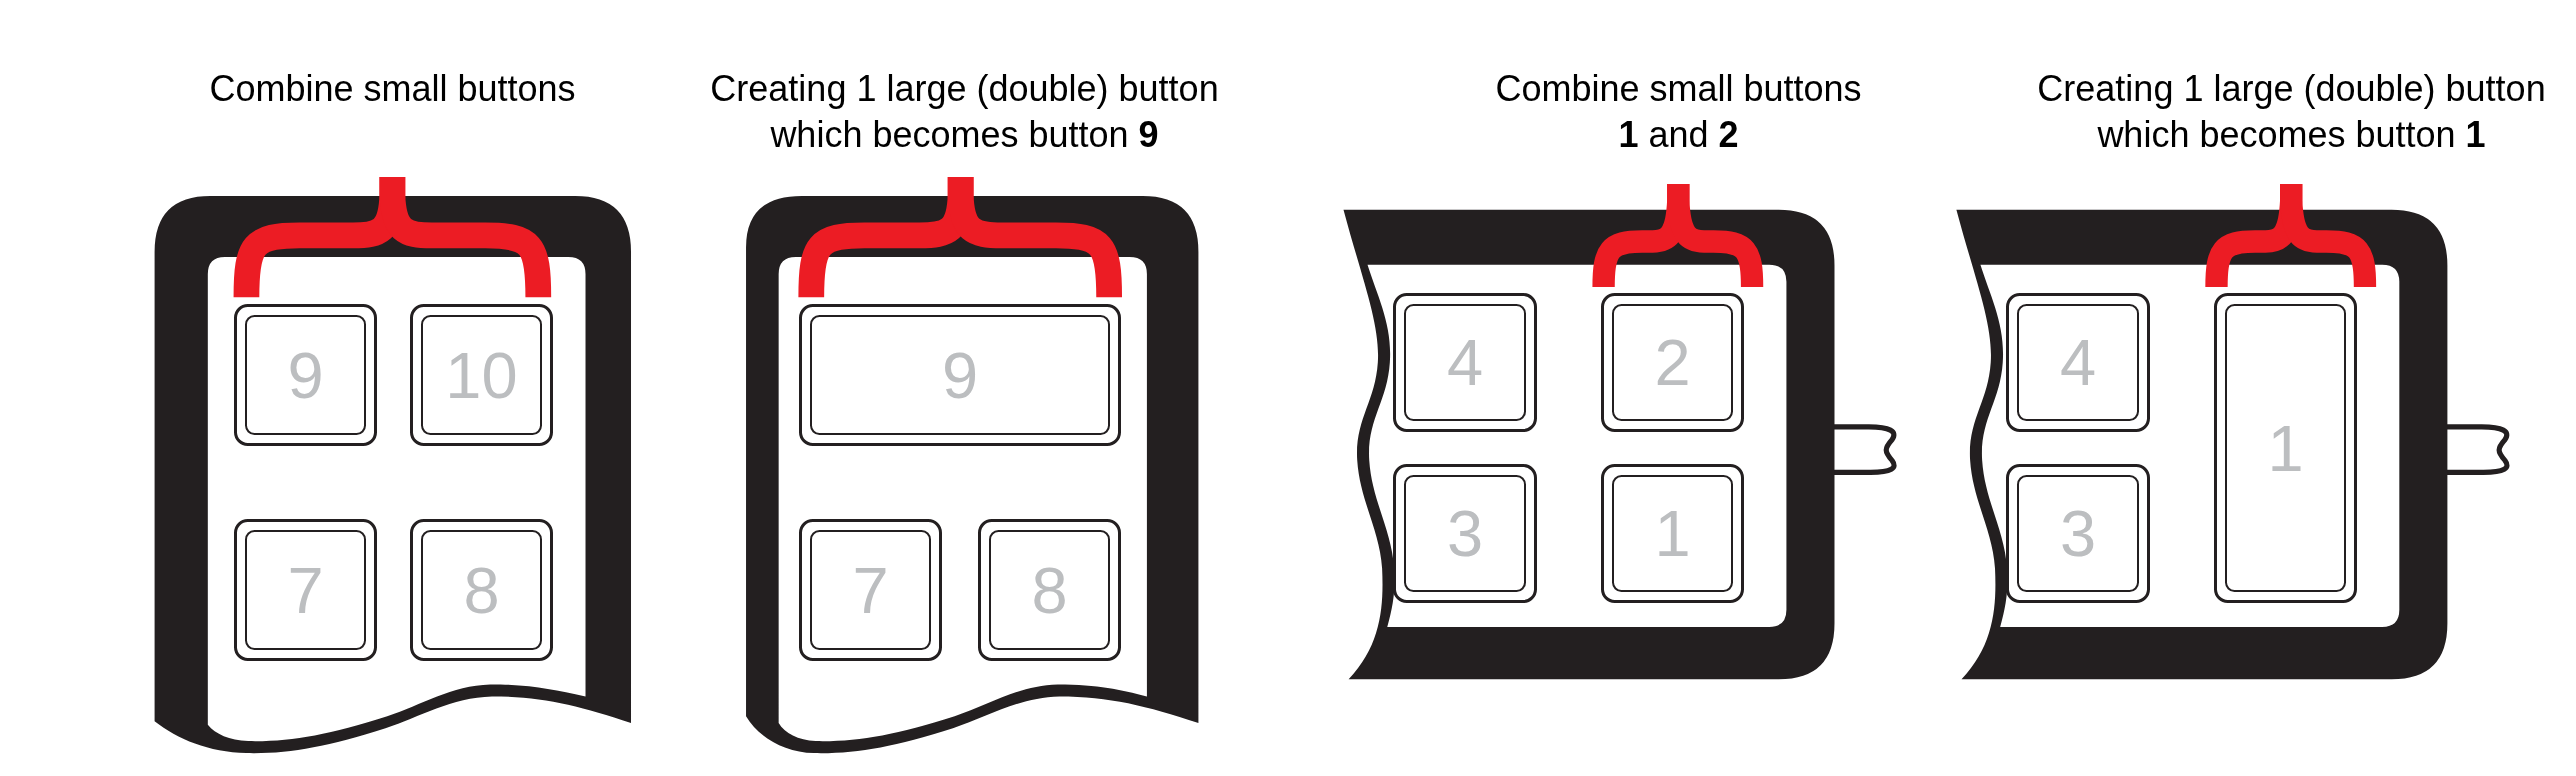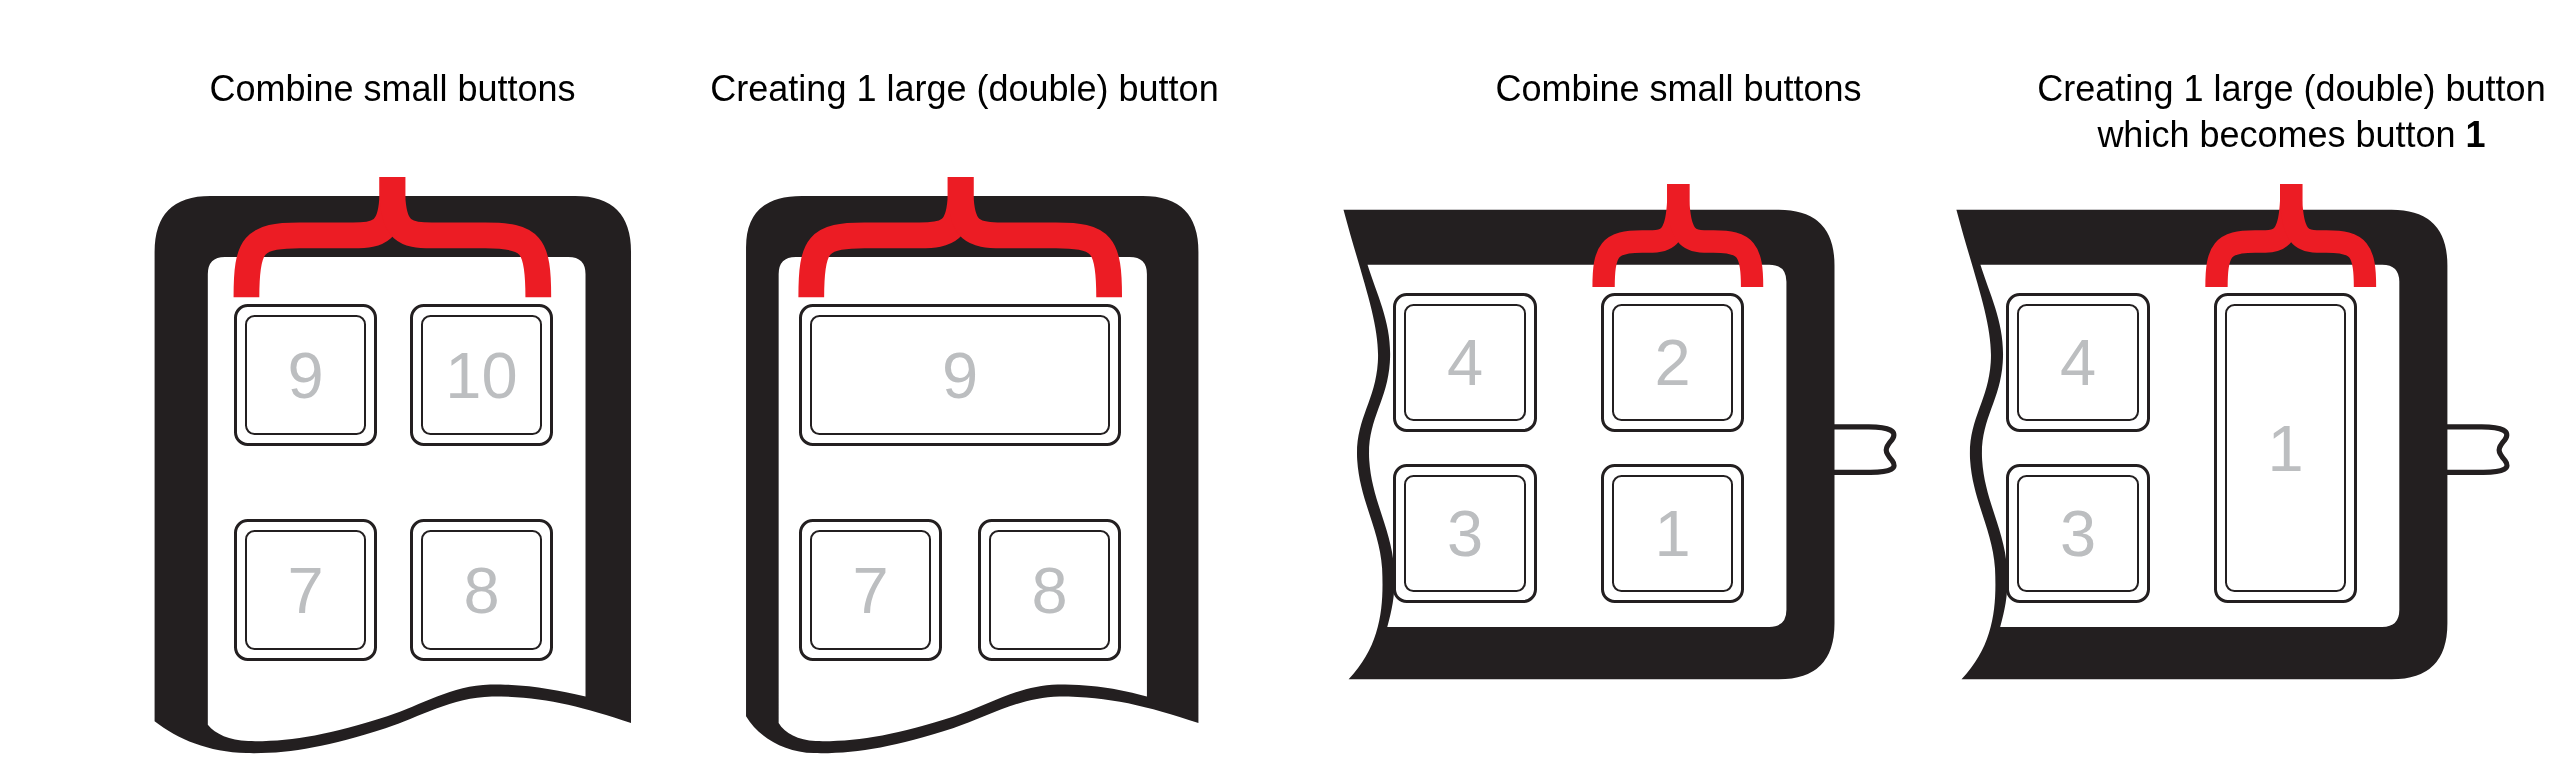--- a/index.html
+++ b/index.html
@@ -93,39 +93,41 @@
       </div>
   </div>
   <div class="btn" style="left:394px;top:505px;width:143px;height:142px;">
     <div class="inner">
         <span class="num">8</span>
       </div>
   </div>
 
   <div class="panel-title" style="left:605px;">
     <div>Creating 1 large (double) button</div>
+    <div><span>which becomes button </span><span class="b">9</span></div>
   </div>
   <div class="btn" style="left:783px;top:290px;width:322px;height:142px;">
     <div class="inner">
         <span class="num">9</span>
       </div>
   </div>
   <div class="btn" style="left:783px;top:505px;width:143px;height:142px;">
     <div class="inner">
         <span class="num">7</span>
       </div>
   </div>
   <div class="btn" style="left:962px;top:505px;width:143px;height:142px;">
     <div class="inner">
         <span class="num">8</span>
       </div>
   </div>
 
   <div class="panel-title" style="left:1319px;">
     <div>Combine small buttons</div>
+    <div><span class="b">1</span><span> and </span><span class="b">2</span></div>
   </div>
   <div class="btn" style="left:1377px;top:279px;width:144px;height:139px;">
     <div class="inner">
         <span class="num">4</span>
       </div>
   </div>
   <div class="btn" style="left:1585px;top:279px;width:143px;height:139px;">
     <div class="inner">
         <span class="num">2</span>
       </div>

